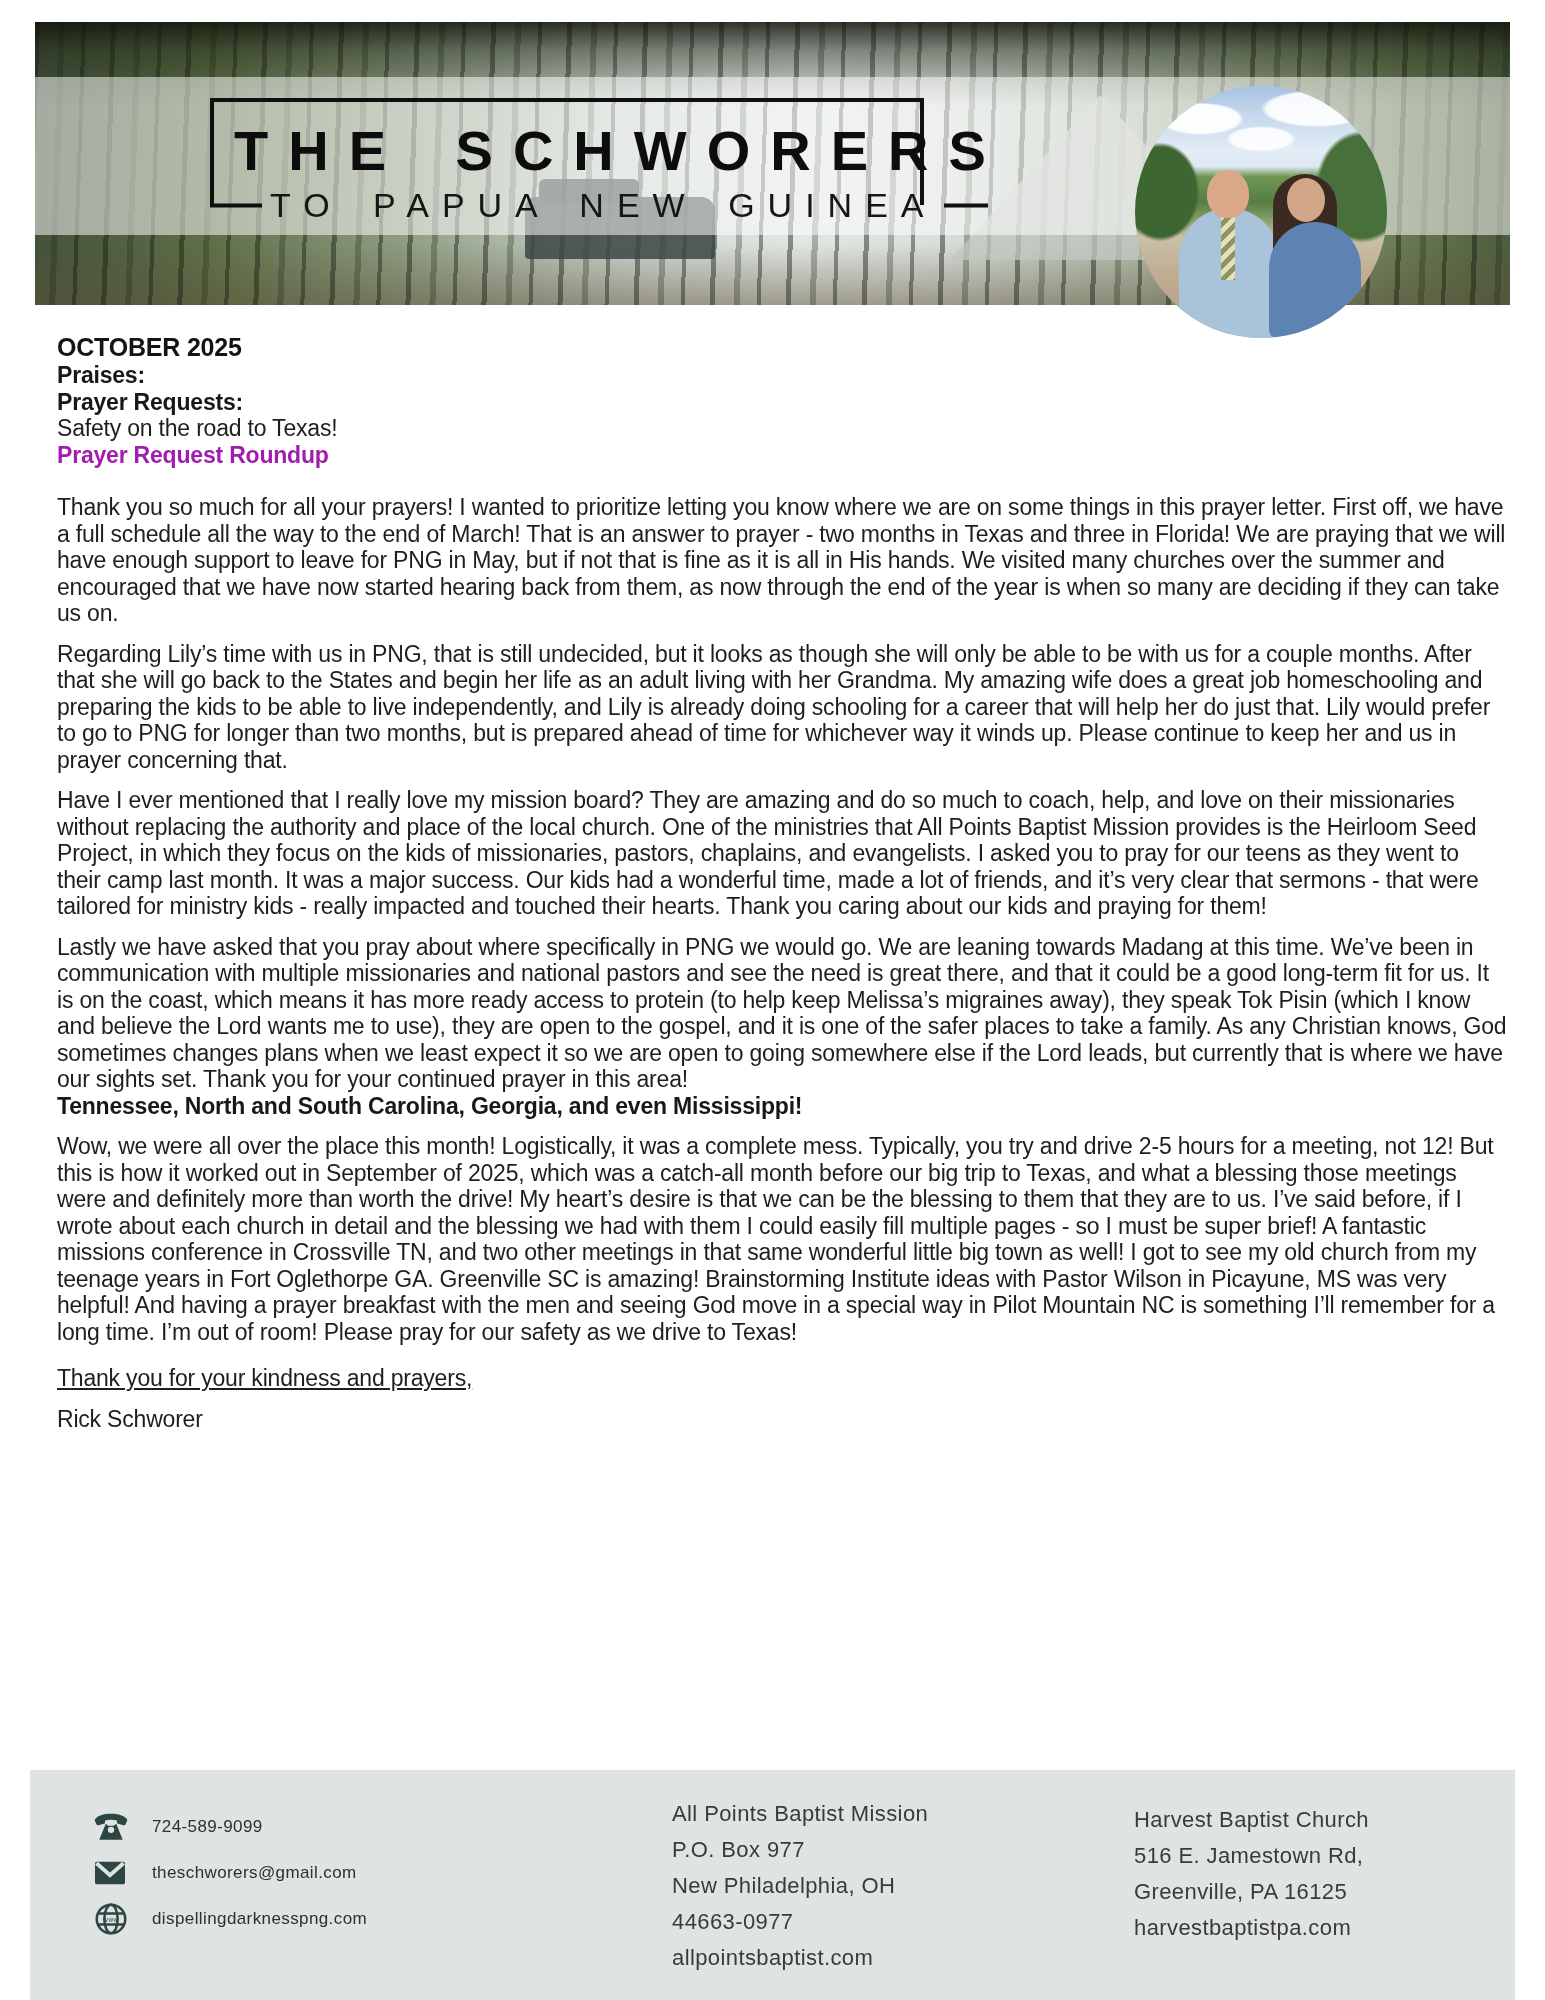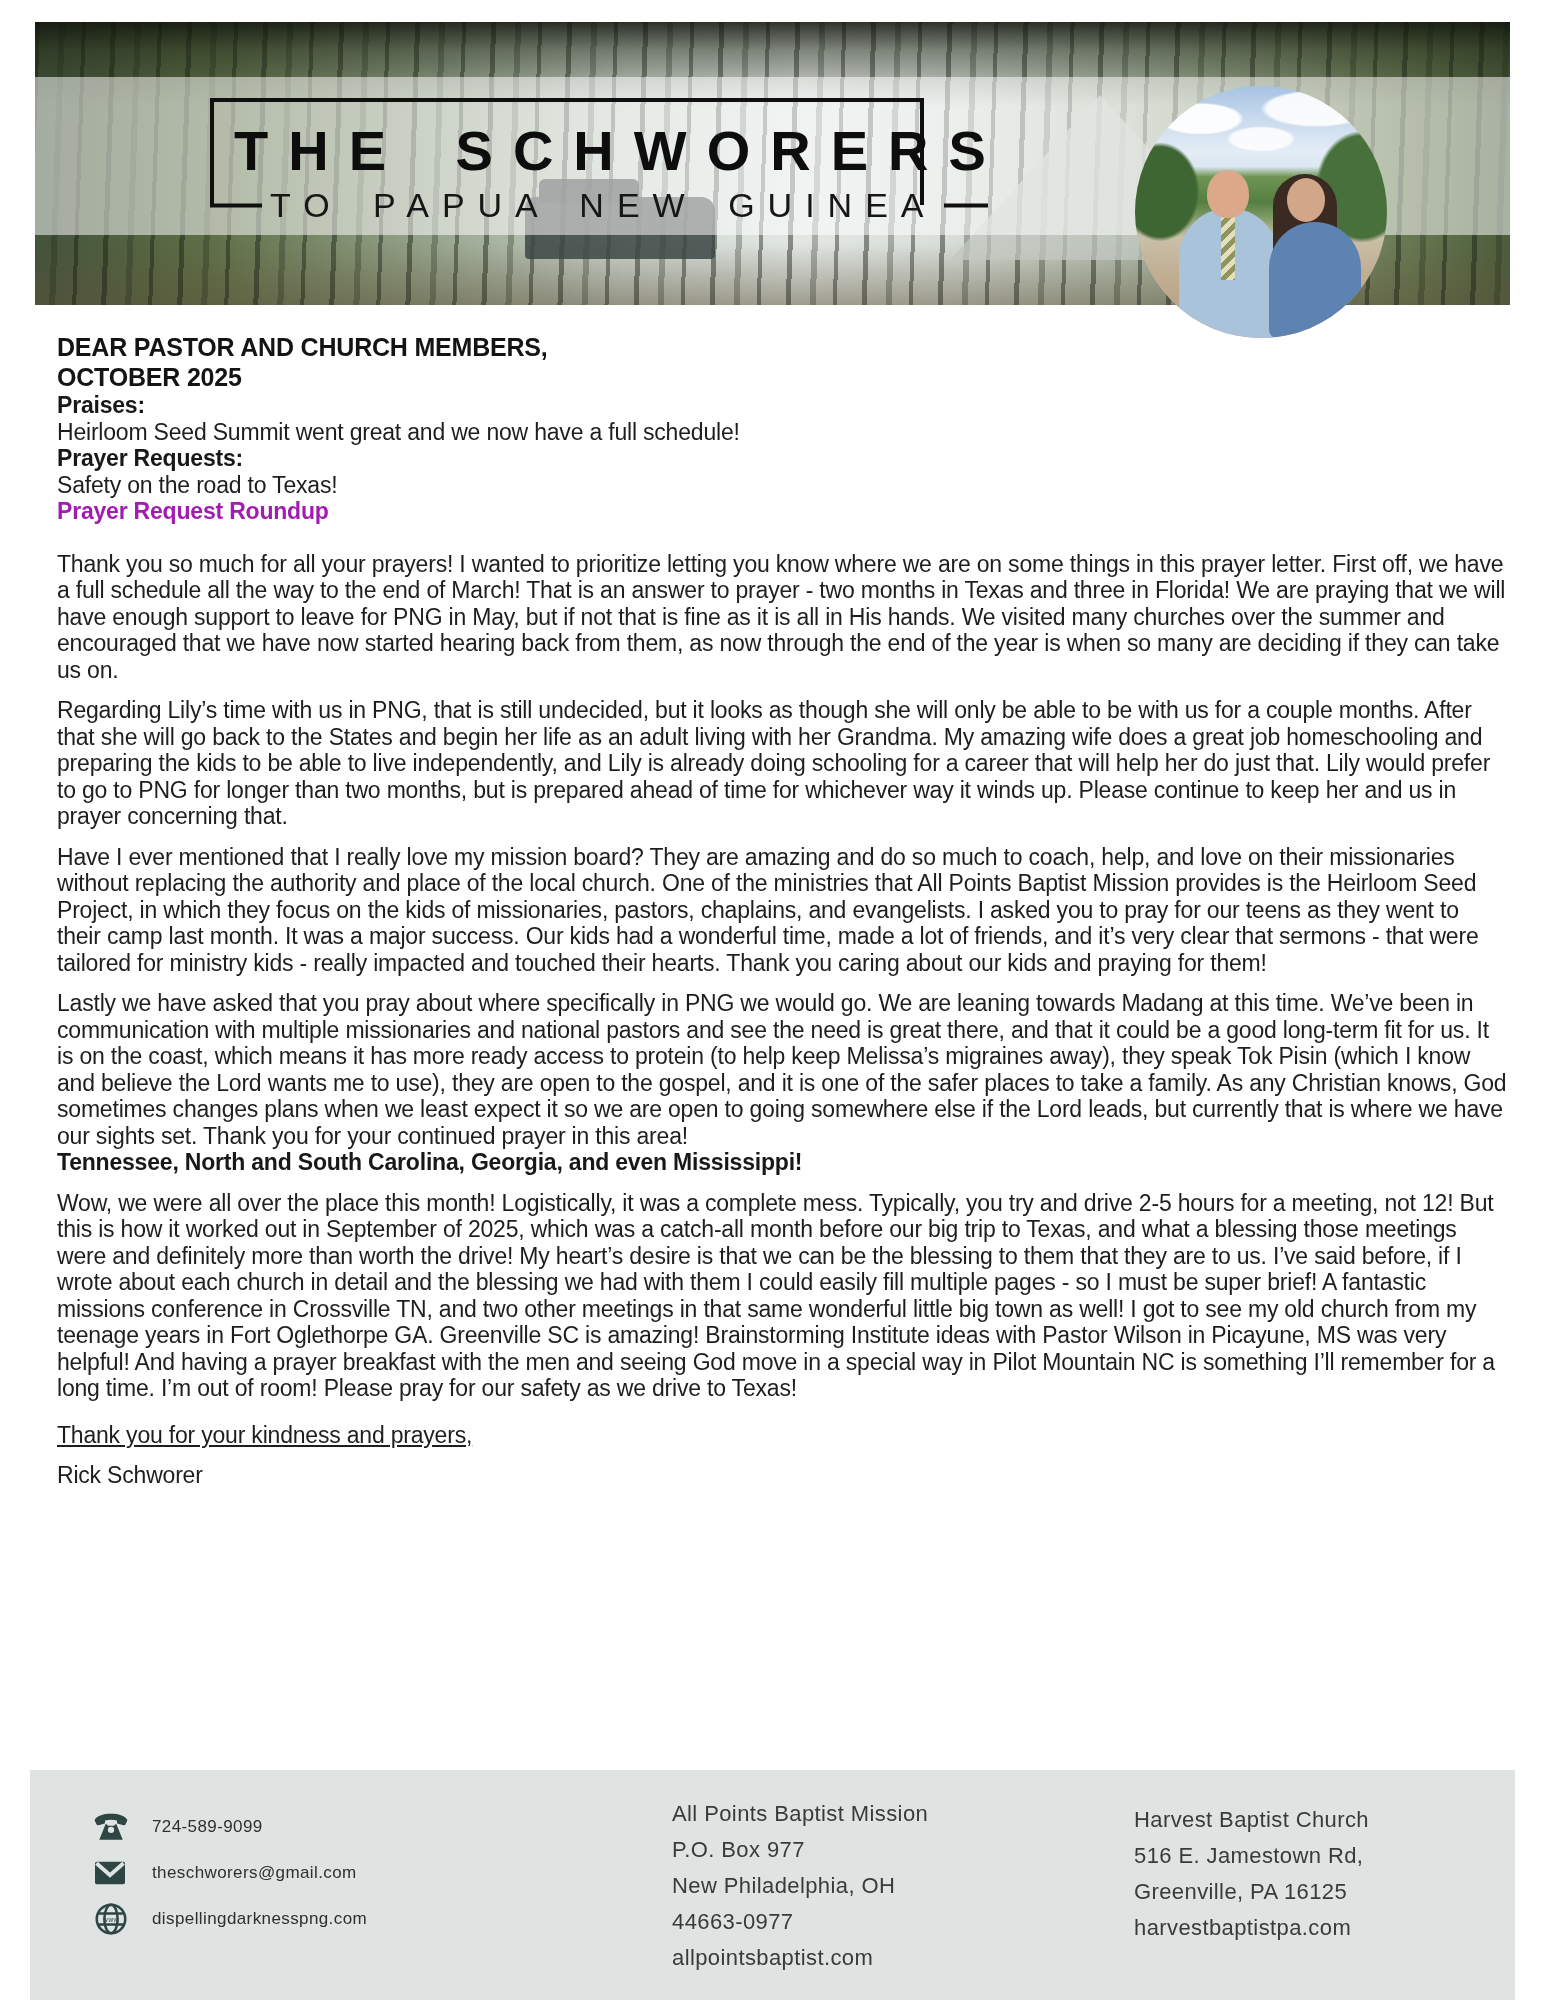--- a/index.html
+++ b/index.html
@@ -106,24 +106,22 @@
       <div class="man-body"></div>
       <div class="man-tie"></div>
       <div class="man-head"></div>
       <div class="woman-hair"></div>
       <div class="woman-dress"></div>
       <div class="woman-head"></div>
     </div>
   </div>
 
   <div class="letter">
-    <p class="salutation">DEAR PASTOR AND CHURCH MEMBERS,</p>
     <p class="month-heading">OCTOBER 2025</p>
     <p class="bold-label mt9">Praises:</p>
-    <p class="mt8">Heirloom Seed Summit went great and we now have a full schedule!</p>
     <p class="bold-label mt8">Prayer Requests:</p>
     <p class="mt8">Safety on the road to Texas!</p>
     <p class="roundup-heading">Prayer Request Roundup</p>
     <p class="para1">Thank you so much for all your prayers!  I wanted to prioritize letting you know where we are on some things in this prayer letter.  First off, we have a full schedule all the way to the end of March!  That is an answer to prayer - two months in Texas and three in Florida!  We are praying that we will have enough support to leave for PNG in May, but if not that is fine as it is all in His hands.  We visited many churches over the summer and encouraged that we have now started hearing back from them, as now through the end of the year is when so many are deciding if they can take us on.</p>
     <p class="para">Regarding Lily’s time with us in PNG, that is still undecided, but it looks as though she will only be able to be with us for a couple months.  After that she will go back to the States and begin her life as an adult living with her Grandma.  My amazing wife does a great job homeschooling and preparing the kids to be able to live independently, and Lily is already doing schooling for a career that will help her do just that.  Lily would prefer to go to PNG for longer than two months, but is prepared ahead of time for whichever way it winds up.  Please continue to keep her and us in prayer concerning that.</p>
     <p class="para">Have I ever mentioned that I really love my mission board?  They are amazing and do so much to coach, help, and love on their missionaries without replacing the authority and place of the local church.  One of the ministries that All Points Baptist Mission provides is the Heirloom Seed Project, in which they focus on the kids of missionaries, pastors, chaplains, and evangelists.  I asked you to pray for our teens as they went to their camp last month.  It was a major success.  Our kids had a wonderful time, made a lot of friends, and it’s very clear that sermons - that were tailored for ministry kids - really impacted and touched their hearts.  Thank you caring about our kids and praying for them!</p>
     <p class="para">Lastly we have asked that you pray about where specifically in PNG we would go.  We are leaning towards Madang at this time.  We’ve been in communication with multiple missionaries and national pastors and see the need is great there, and that it could be a good long-term fit for us.  It is on the coast, which means it has more ready access to protein (to help keep Melissa’s migraines away), they speak Tok Pisin (which I know and believe the Lord wants me to use), they are open to the gospel, and it is one of the safer places to take a family.  As any Christian knows, God sometimes changes plans when we least expect it so we are open to going somewhere else if the Lord leads, but currently that is where we have our sights set.  Thank you for your continued prayer in this area!</p>
     <p class="regional-heading">Tennessee, North and South Carolina, Georgia, and even Mississippi!</p>
     <p class="para">Wow, we were all over the place this month!  Logistically, it was a complete mess.  Typically, you try and drive 2-5 hours for a meeting, not 12!  But this is how it worked out in September of 2025, which was a catch-all month before our big trip to Texas, and what a blessing those meetings were and definitely more than worth the drive!  My heart’s desire is that we can be the blessing to them that they are to us.  I’ve said before, if I wrote about each church in detail and the blessing we had with them I could easily fill multiple pages - so I must be super brief!    A fantastic missions conference in Crossville TN, and two other meetings in that same wonderful little big town as well!  I got to see my old church from my teenage years in Fort Oglethorpe GA.  Greenville SC is amazing!  Brainstorming Institute ideas with Pastor Wilson in Picayune, MS was very helpful!  And having a prayer breakfast with the men and seeing God move in a special way in Pilot Mountain NC is something I’ll remember for a long time. I’m out of room!  Please pray for our safety as we drive to Texas!</p>
     <p class="closing">Thank you for your kindness and prayers,</p>

